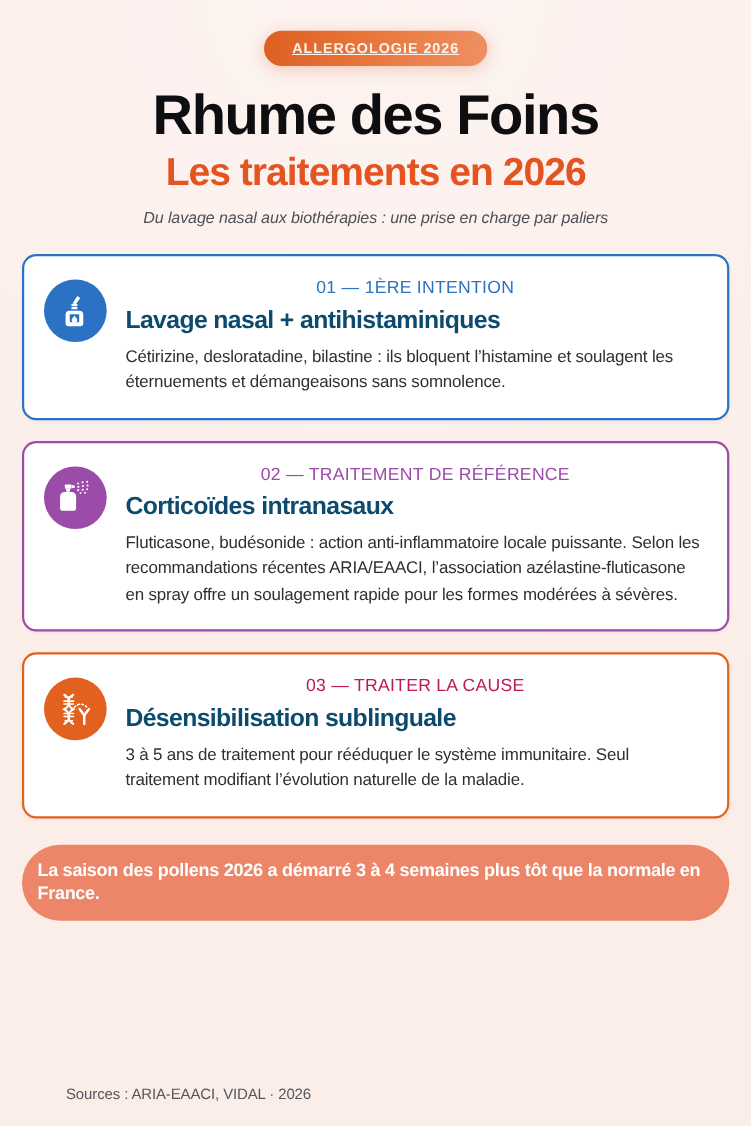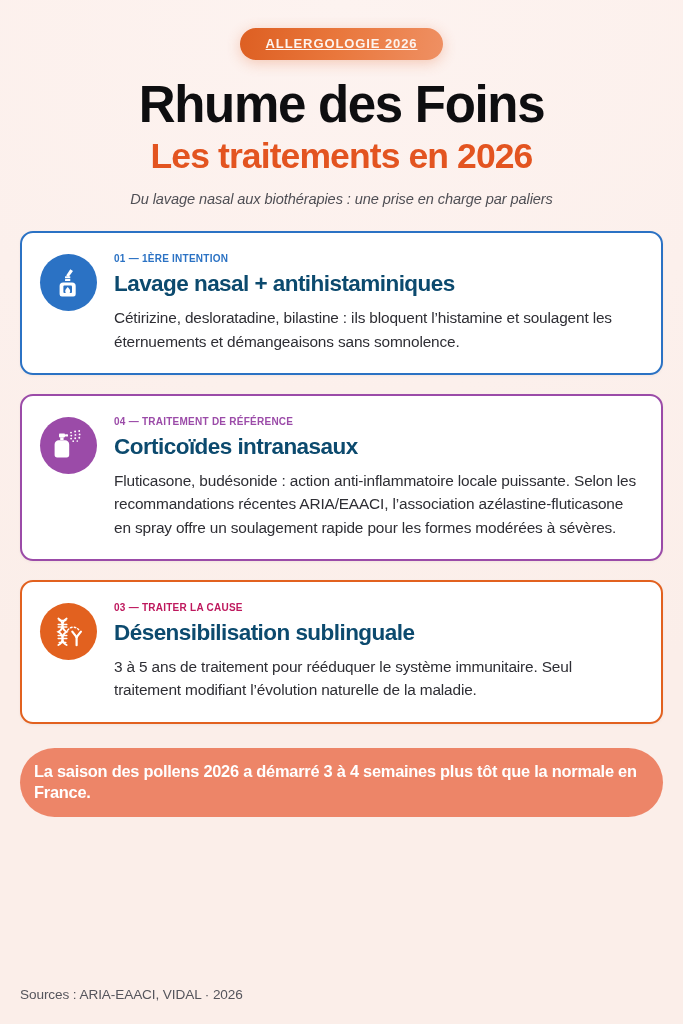--- a/index.html
+++ b/index.html
@@ -109,24 +109,25 @@
   }
   .icon-circle svg { display: block; }
 
   .icon-circle--blue   { background: #2b72c4; }
   .icon-circle--purple { background: #9b4ba8; }
   .icon-circle--orange { background: #e2611f; }
 
   .card-body { flex: 1 1 auto; min-width: 0; padding-top: 1px; }
 
   .card-eyebrow {
-    font-size: 10px;
-    font-weight: bold;
+    font-size: 16px;
+    font-weight: normal;
     letter-spacing: 0.25px;
     line-height: 1.1;
+    text-align: center;
   }
   .eyebrow--blue   { color: #2b72c4; }
   .eyebrow--purple { color: #9b4ba8; }
   .eyebrow--orange { color: #be185d; }
 
   .card-title {
     margin-top: 7px;
     font-size: 22.5px;
     font-weight: bold;
     color: #0c4a6e;
@@ -176,20 +177,21 @@
   }
 
   
   .footer {
     margin-top: auto;
     padding-bottom: 22px;
     padding-top: 18px;
     display: flex;
     align-items: center;
     justify-content: space-between;
+    margin-left: 40px;
   }
 
   .sources {
     font-size: 13.6px;
     color: #55555c;
     letter-spacing: -0.1px;
   }
 
   .logo {
     font-size: 27px;
@@ -251,21 +253,21 @@
             <circle cx="28.6" cy="6.4" r="0.95"></circle>
             <circle cx="20.1" cy="10.6" r="0.95"></circle>
             <circle cx="24.2" cy="10.2" r="0.95"></circle>
             <circle cx="28.3" cy="9.8" r="0.95"></circle>
             <circle cx="22.2" cy="13.2" r="0.85"></circle>
             <circle cx="26.3" cy="13.0" r="0.85"></circle>
           </g>
         </svg>
       </div>
       <div class="card-body">
-        <div class="card-eyebrow eyebrow--purple">04 — TRAITEMENT DE RÉFÉRENCE</div>
+        <div class="card-eyebrow eyebrow--purple">02 — TRAITEMENT DE RÉFÉRENCE</div>
         <div class="card-title">Corticoïdes intranasaux</div>
         <div class="card-text">Fluticasone, budésonide : action anti-inflammatoire locale puissante. Selon les recommandations récentes ARIA/EAACI, l’association azélastine-fluticasone en spray offre un soulagement rapide pour les formes modérées à sévères.</div>
       </div>
     </div>
 
     <div class="card card--orange">
       <div class="icon-circle icon-circle--orange">
         <svg width="36" height="34" viewBox="0 0 36 34" aria-hidden="true">
           <g stroke="#ffffff" fill="none" stroke-width="1.9" stroke-linecap="round">
             <path d="M7.4 3.6 C15.6 8.0 7.4 12.4 15.6 16.8 C7.4 21.2 15.6 25.6 7.4 30.0"></path>

